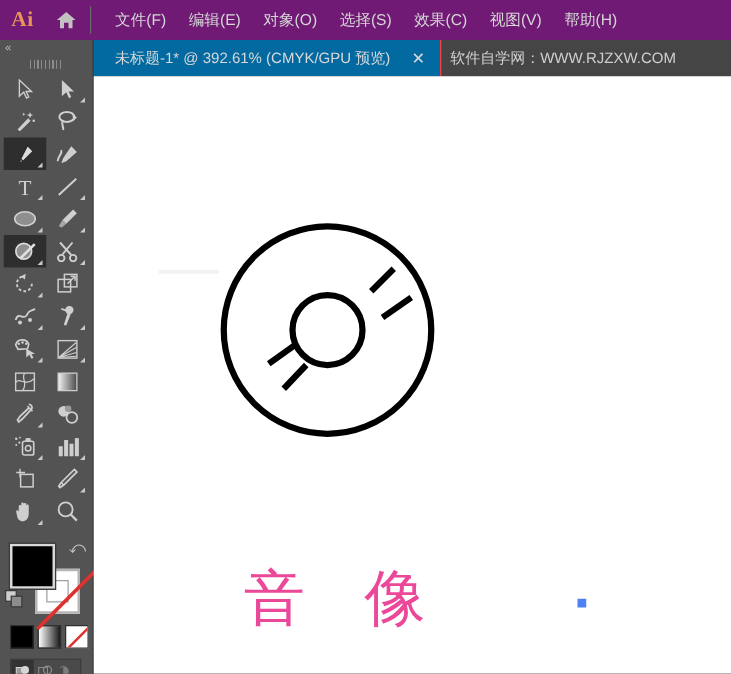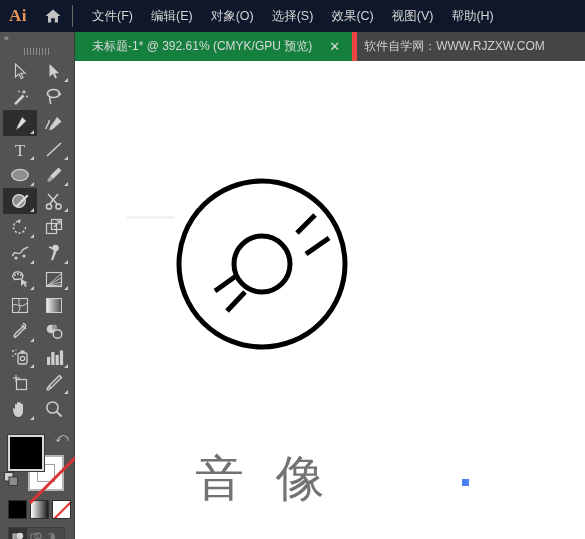--- a/index.html
+++ b/index.html
@@ -12,21 +12,21 @@
   #app {
     position: relative;
     width: 585px; height: 539px;
     background: #535353;
   }
 
   
   .menubar {
     position: absolute; left: 0; top: 0;
     width: 585px; height: 32px;
-    background: #0f172a;
+    background: #701a75;
     display: flex; align-items: center;
   }
   .ai-logo {
     width: 36px; height: 32px;
     display: flex; align-items: center; justify-content: center;
     color: #e8955a;
     font-size: 17px;
     font-weight: 600;
     letter-spacing: 0.5px;
     font-family: "Liberation Serif", serif;
@@ -50,25 +50,25 @@
   }
 
   
   .tabbar {
     position: absolute; left: 75px; top: 32px;
     width: 510px; height: 29px;
     background: #454545;
     display: flex; align-items: stretch;
   }
   .doc-tab {
-    background: #15803d;
+    background: #0369a1;
     display: flex; align-items: center;
     padding: 0 9px 0 17px;
     min-width: 270px;
-    border-right: 5px solid #ef4444;
+    border-right: 1px solid #ef4444;
   }
   .doc-tab-title {
     color: #d8d8d8;
     font-size: 12px;
     white-space: nowrap;
   }
   .doc-tab-close {
     margin-left: 14px;
     color: #d8d8d8;
     font-size: 13px;
@@ -221,23 +221,23 @@
   .anchor-dot {
     position: absolute;
     left: 387px; top: 418px;
     width: 7px; height: 7px;
     background: #4d82f7;
   }
   .label-text {
     position: absolute;
     left: 120px; top: 385px;
     font-size: 49px;
-    color: #737373;
+    color: #ec4899;
     letter-spacing: 9px;
-    font-family: Liberation Sans, sans-serif;
+    font-family: Liberation Mono, monospace;
     white-space: nowrap;
     font-weight: 500;
   }
 </style>
 </head>
 <body>
 
 <div id="app">
 
   <div class="menubar">

